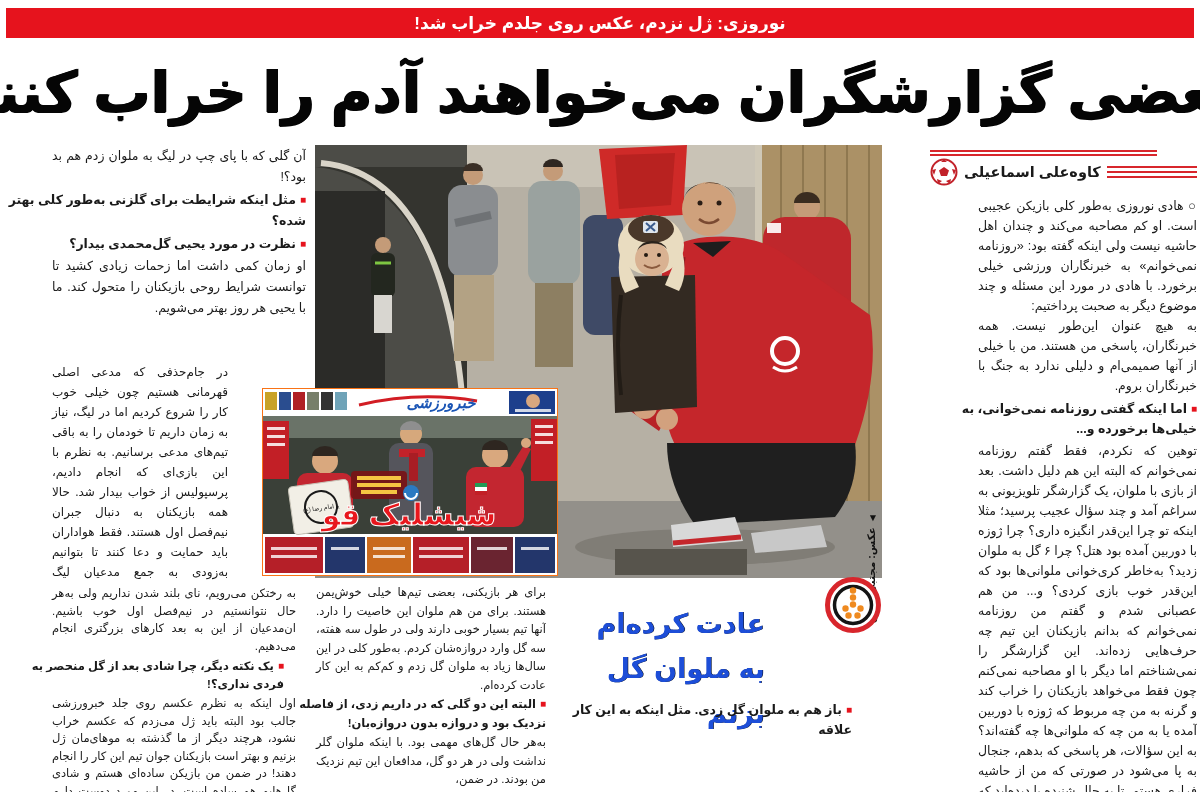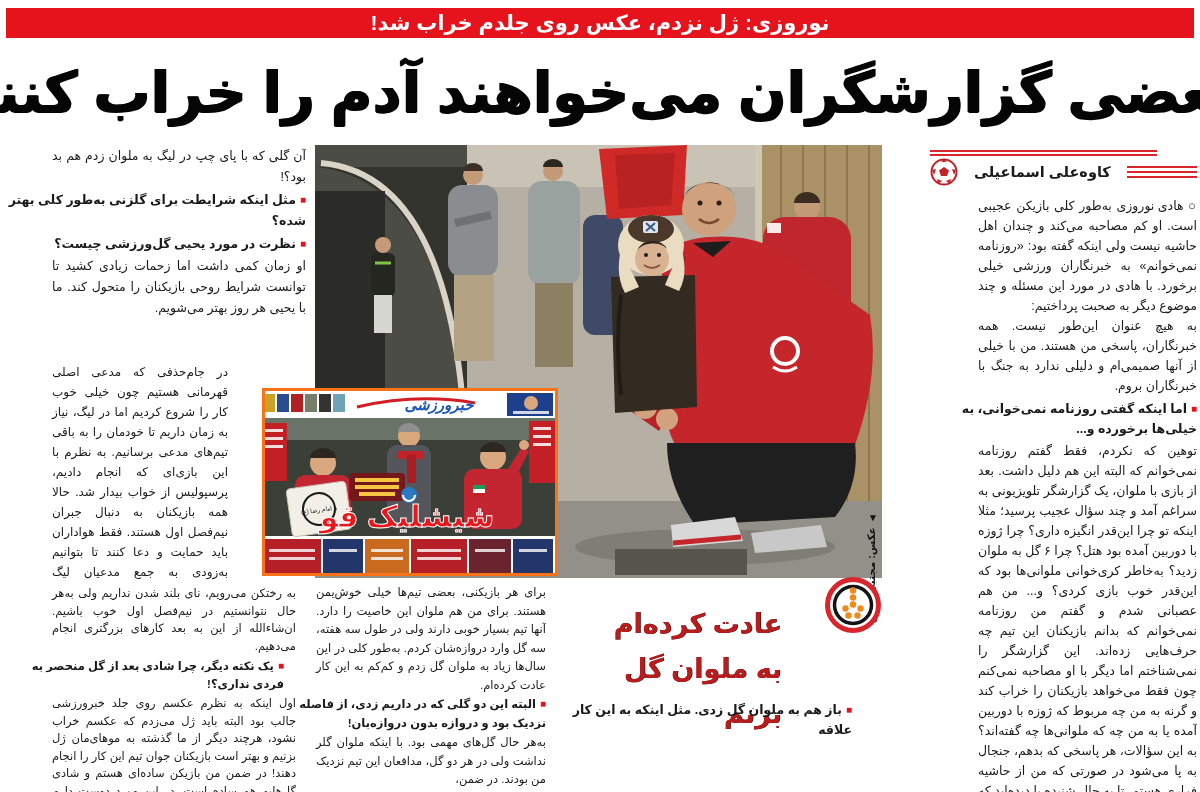--- a/index.html
+++ b/index.html
@@ -7,64 +7,64 @@
   .page {
     position:relative; width:1200px; height:792px; margin:0 auto;
     background:#ffffff; overflow:hidden; direction:rtl;
     font-family:"Liberation Sans","DejaVu Sans",sans-serif; color:#1a1a1a;
   }
   
   .banner {
     position:absolute; left:6px; top:8px; width:1188px; height:30px;
     background:#e6131d; display:flex; align-items:center; justify-content:center;
   }
-  .banner-text { color:#ffffff; font-weight:bold; font-size:21px; letter-spacing:.2px; }
+  .banner-text { color:#ffffff; font-weight:bold; font-size:17px; letter-spacing:.2px; }
   
   .headline {
     position:absolute; left:0; top:42px; width:1200px; height:100px;
     display:flex; align-items:center; justify-content:center;
     font-size:57px; font-weight:bold; color:#050505; white-space:nowrap;
     text-shadow:.8px 0 0 #050505, -.8px 0 0 #050505, 0 .5px 0 #050505;
   }
   
   .para { text-align:justify;margin-left:48px; }
   .q { font-weight:bold; text-align:right; }
   .bullet { color:#e6131d; font-size:10px; vertical-align:1px; margin-left:4px; }
   
   .col-right { position:absolute; left:930px; top:148px; width:267px; height:644px; overflow:hidden; font-size:12.5px; line-height:20px; }
   .byline-block { margin-bottom:10px; }
   .byline-toplines span { display:block; height:2px; background:#d8262c; margin:2px 40px 2px 0; }
-  .byline-row { display:flex; align-items:center; gap:16px; margin-top:2px; }
+  .byline-row { display:flex; align-items:center; gap:6px; margin-top:2px; }
   .byline-lines { flex:1; }
   .byline-lines span { display:block; height:2px; background:#d8262c; margin:3px 0; }
   .byline-name { font-weight:bold; font-size:14.5px; white-space:nowrap; }
   .col-right .q { margin:3px 0 2px; }
   
   .col-a1 { position:absolute; left:4px; top:146px; width:302px; height:214px; overflow:hidden; font-size:12.5px; line-height:21px; }
   .col-a1 .q { margin:1px 0; }
   .col-a2 { position:absolute; left:4px; top:362px; width:224px; height:221px; overflow:hidden; font-size:12px; line-height:20px; }
   .col-a3 { position:absolute; left:4px; top:585px; width:292px; height:207px; overflow:hidden; font-size:11.5px; line-height:17.5px; }
   .col-a3 .q { margin:2px 12px; }
   
   .col-b { position:absolute; left:268px; top:583px; width:278px; height:209px; overflow:hidden; font-size:11.5px; line-height:18.5px; }
   .col-b .q { margin:1px 0; }
   
-  .pull-quote { position:absolute; left:570px; top:602px; width:212px; text-align:right; font-weight:bold; font-size:27px; line-height:45px; color:#b91c1c; text-shadow:.5px 0 0 #0a0a0a; }
+  .pull-quote { position:absolute; left:553px; top:602px; width:212px; text-align:right; font-weight:bold; font-size:27px; line-height:45px; color:#1d4ed8; text-shadow:.5px 0 0 #0a0a0a; }
   .col-c-text { position:absolute; left:556px; top:697px; width:296px; height:95px; overflow:hidden; font-size:12px; line-height:19.5px; }
   .col-c-text .q { margin-top:3px; font-size:12.5px; }
   
   .photo { position:absolute; left:315px; top:145px; width:567px; height:433px; overflow:hidden; background:#b6b0a4; }
   .photo-credit {
     position:absolute; left:818px; top:562px; width:110px; height:16px;
     transform:rotate(-90deg); transform-origin:center;
     font-size:10.5px; font-weight:bold; color:#111; white-space:nowrap; text-align:right;
   }
   .credit-marker { font-size:8px; margin-left:3px; }
   
-  .inset { position:absolute; left:262px; top:388px; width:296px; height:188px; border:3px solid #f97316; background:#3b82f6; overflow:hidden; }
+  .inset { position:absolute; left:262px; top:388px; width:296px; height:188px; border:1px solid #f97316; background:#3b82f6; overflow:hidden; }
   
   .quote-logo { position:absolute; left:824px; top:576px; width:58px; height:58px; }
 </style>
 </head>
 <body>
 
 <div class="page">
 
   <div class="banner">
     <span class="banner-text">نوروزی: ژل نزدم، عکس روی جلدم خراب شد!</span>
@@ -314,31 +314,31 @@
     </div>
     <p class="para"><span>○</span> <span>هادی نوروزی به‌طور کلی بازیکن عجیبی است. او کم مصاحبه می‌کند و چندان اهل حاشیه نیست ولی اینکه گفته بود: «روزنامه نمی‌خوانم» به خبرنگاران ورزشی خیلی برخورد. با هادی در مورد این مسئله و چند موضوع دیگر به صحبت پرداختیم:</span></p>
     <p class="para">به هیچ عنوان این‌طور نیست. همه خبرنگاران، پاسخی من هستند. من با خیلی از آنها صمیمی‌ام و دلیلی ندارد به جنگ با خبرنگاران بروم.</p>
     <p class="q"><span class="bullet">■</span><span>اما اینکه گفتی روزنامه نمی‌خوانی، به خیلی‌ها برخورده و...</span></p>
     <p class="para">توهین که نکردم، فقط گفتم روزنامه نمی‌خوانم که البته این هم دلیل داشت. بعد از بازی با ملوان، یک گزارشگر تلویزیونی به سراغم آمد و چند سؤال عجیب پرسید؛ مثلا اینکه تو چرا این‌قدر انگیزه داری؟ چرا ژوزه با دوربین آمده بود هتل؟ چرا ۶ گل به ملوان زدید؟ به‌خاطر کری‌خوانی ملوانی‌ها بود که این‌قدر خوب بازی کردی؟ و... من هم عصبانی شدم و گفتم من روزنامه نمی‌خوانم که بدانم بازیکنان این تیم چه حرف‌هایی زده‌اند. این گزارشگر را نمی‌شناختم اما دیگر با او مصاحبه نمی‌کنم چون فقط می‌خواهد بازیکنان را خراب کند و گرنه به من چه مربوط که ژوزه با دوربین آمده یا به من چه که ملوانی‌ها چه گفته‌اند؟ به این سؤالات، هر پاسخی که بدهم، جنجال به پا می‌شود در صورتی که من از حاشیه فراری هستم. تا به حال شنیده یا دیده‌اید که جنجال به پا کنم؟ طرف از من پرسید اگر در بازی با تراکتور بودی پرسپولیس می‌باخت یا نه؟ من هر جوابی به این سؤال بدهم جواب بدی است. بگویم بله که همبازیانم را خراب می‌کنم اگر بگویم نه، می‌گویند مگر تو پیشگو هستی؟! واقعا بعضی‌ها برای تخریب شخصیت به سراغ آدم می‌آیند نه مصاحبه</p>
   </div>
 
   <div class="col-a1">
     <p class="para">آن گلی که با پای چپ در لیگ به ملوان زدم هم بد بود؟!</p>
     <p class="q"><span class="bullet">■</span><span>مثل اینکه شرایطت برای گلزنی به‌طور کلی بهتر شده؟</span></p>
-    <p class="q"><span class="bullet">■</span><span>نظرت در مورد یحیی گل‌ورزشی چیست؟</span></p>
+    <p class="q"><span class="bullet">■</span><span>نظرت در مورد یحیی گل‌محمدی بیدار؟</span></p>
     <p class="para">او زمان کمی داشت اما زحمات زیادی کشید تا توانست شرایط روحی بازیکنان را متحول کند. ما با یحیی هر روز بهتر می‌شویم.</p>
 
   </div>
 
   <div class="col-a2">
     <p class="para">در جام‌حذفی که مدعی اصلی قهرمانی هستیم چون خیلی خوب کار را شروع کردیم اما در لیگ، نیاز به زمان داریم تا خودمان را به باقی تیم‌های مدعی برسانیم. به نظرم با این بازی‌ای که انجام دادیم، پرسپولیس از خواب بیدار شد. حالا همه بازیکنان به دنبال جبران نیم‌فصل اول هستند. فقط هواداران باید حمایت و دعا کنند تا بتوانیم به‌زودی به جمع مدعیان لیگ برگردیم. به خدا قسم بازیکنان ما هرچه در توان دارند، در بازی‌های‌شان می‌گذارند. وقتی</p>
   </div>
 
   <div class="col-a3">
-    <p class="para">به رختکن می‌رویم، نای بلند شدن نداریم ولی به‌هر حال نتوانستیم در نیم‌فصل اول خوب باشیم. ان‌شاءالله از این به بعد کارهای بزرگتری انجام می‌دهیم.</p>
+    <p class="para">به رختکن می‌رویم، نای بلند شدن نداریم ولی به‌هر حال نتوانستیم در نیم‌فصل اول خوب باشیم. ان‌مدعیان از این به بعد کارهای بزرگتری انجام می‌دهیم.</p>
     <p class="q"><span class="bullet">■</span><span>یک نکته دیگر، چرا شادی بعد از گل منحصر به فردی نداری؟!</span></p>
     <p class="para">اول اینکه به نظرم عکسم روی جلد خبرورزشی جالب بود البته باید ژل می‌زدم که عکسم خراب نشود، هرچند دیگر از ما گذشته به موهای‌مان ژل بزنیم و بهتر است بازیکنان جوان تیم این کار را انجام دهند! در ضمن من بازیکن ساده‌ای هستم و شادی گل‌هایم هم ساده است. در این مورد دوست دارم دنبال یک شادی منحصر به فرد باشم، ببینیم در آینده چه می‌شود.</p>
   </div>
 
   <div class="col-b">
     <p class="para">برای هر بازیکنی، بعضی تیم‌ها خیلی خوش‌یمن هستند. برای من هم ملوان این خاصیت را دارد. آنها تیم بسیار خوبی دارند ولی در طول سه هفته، سه گل وارد دروازه‌شان کردم. به‌طور کلی در این سال‌ها زیاد به ملوان گل زدم و کم‌کم به این کار عادت کرده‌ام.</p>
     <p class="q"><span class="bullet">■</span><span>البته این دو گلی که در داریم زدی، از فاصله نزدیک بود و دروازه بدون دروازه‌بان!</span></p>
     <p class="para">به‌هر حال گل‌های مهمی بود. با اینکه ملوان گلر نداشت ولی در هر دو گل، مدافعان این تیم نزدیک من بودند. در ضمن،</p>
   </div>
 

